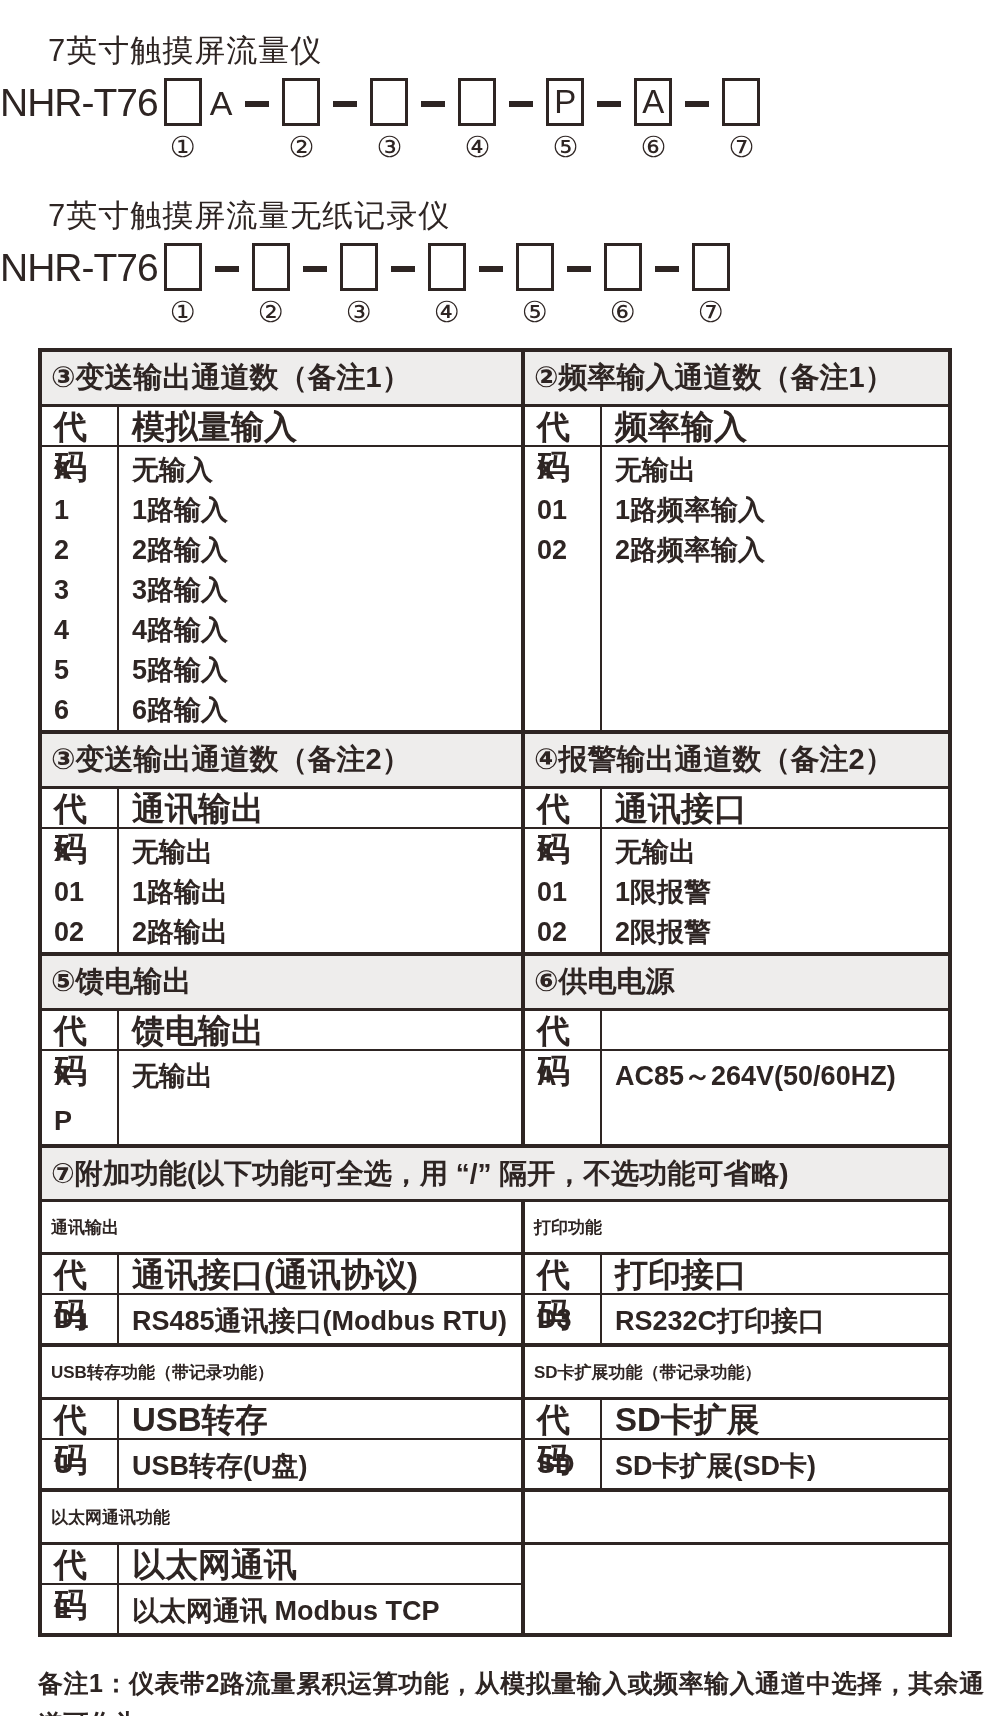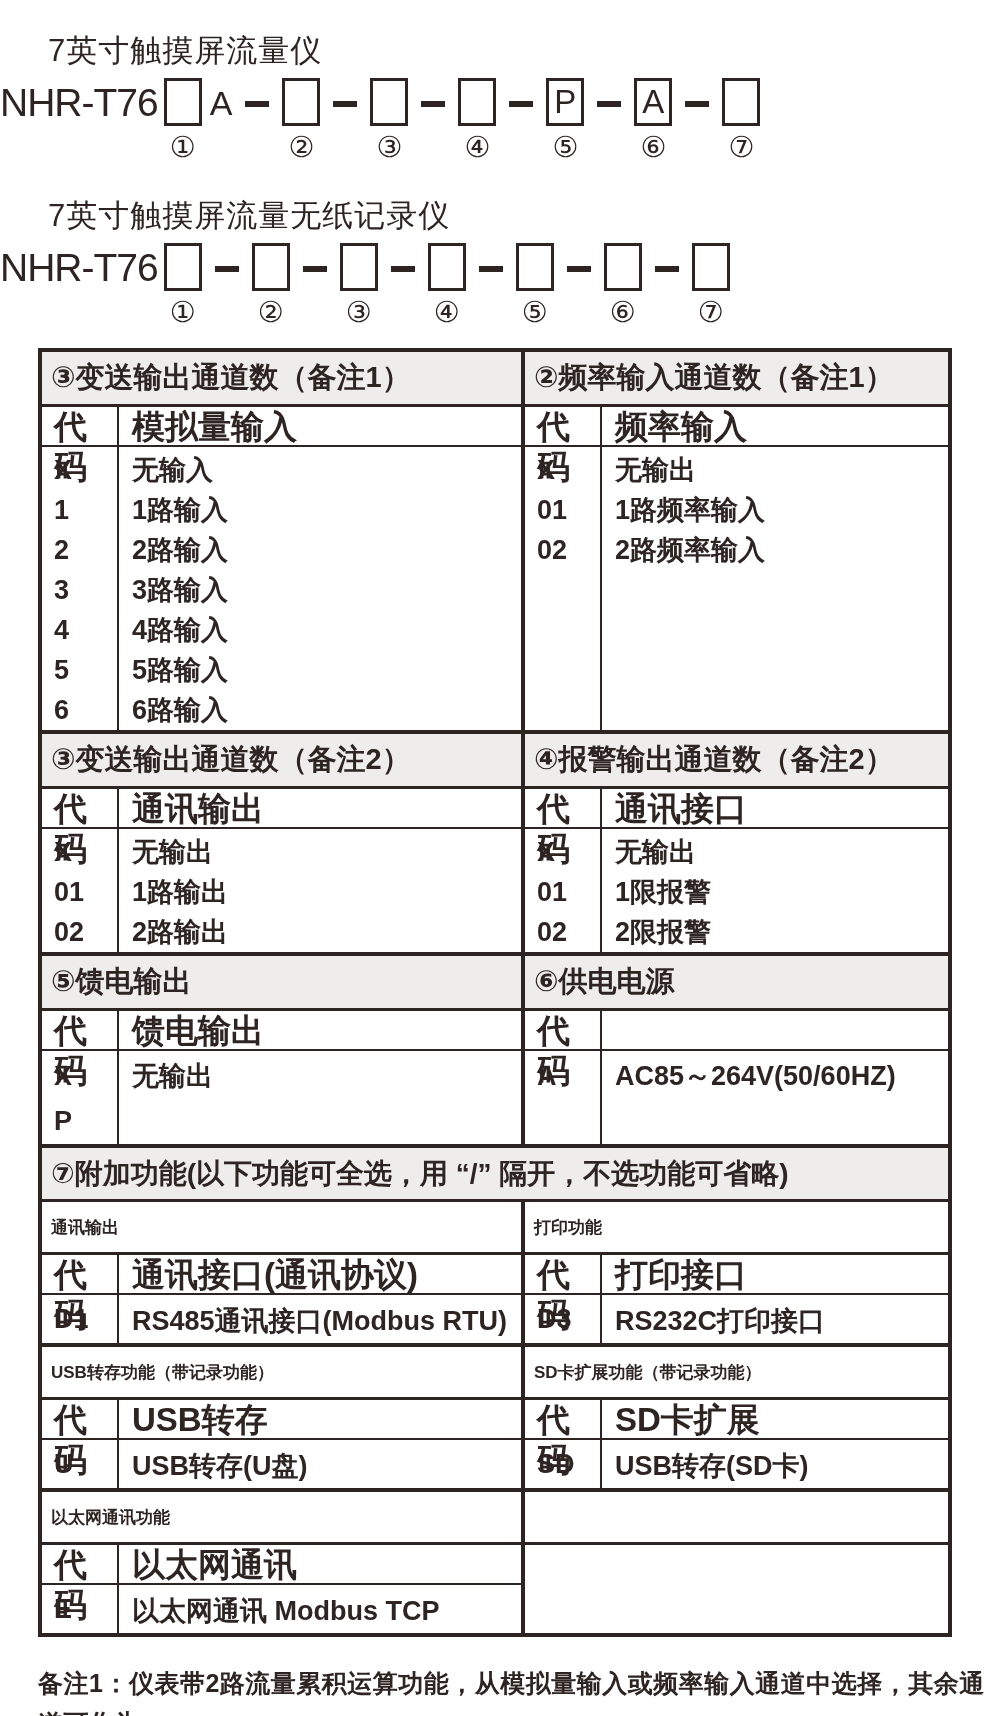--- a/index.html
+++ b/index.html
@@ -304,21 +304,21 @@
         <span class="desc-w">SD卡扩展</span>
       </div>
     </div>
     <div class="row sec-end">
       <div class="cl body-cell g-body">
         <div class="code-w">U</div>
         <div class="desc-w">USB转存(U盘)</div>
       </div>
       <div class="crt body-cell g-body">
         <div class="code-w">SD</div>
-        <div class="desc-w">USB转存(SD卡)</div>
+        <div class="desc-w">SD卡扩展(SD卡)</div>
       </div>
     </div>
 
     <div class="row g-title-row">
       <div class="cl g-title">以太网通讯功能</div>
       <div class="crt g-title"></div>
     </div>
     <div class="row">
       <div class="cl sub-cell sub-b">
         <span class="code-w">代码</span>

